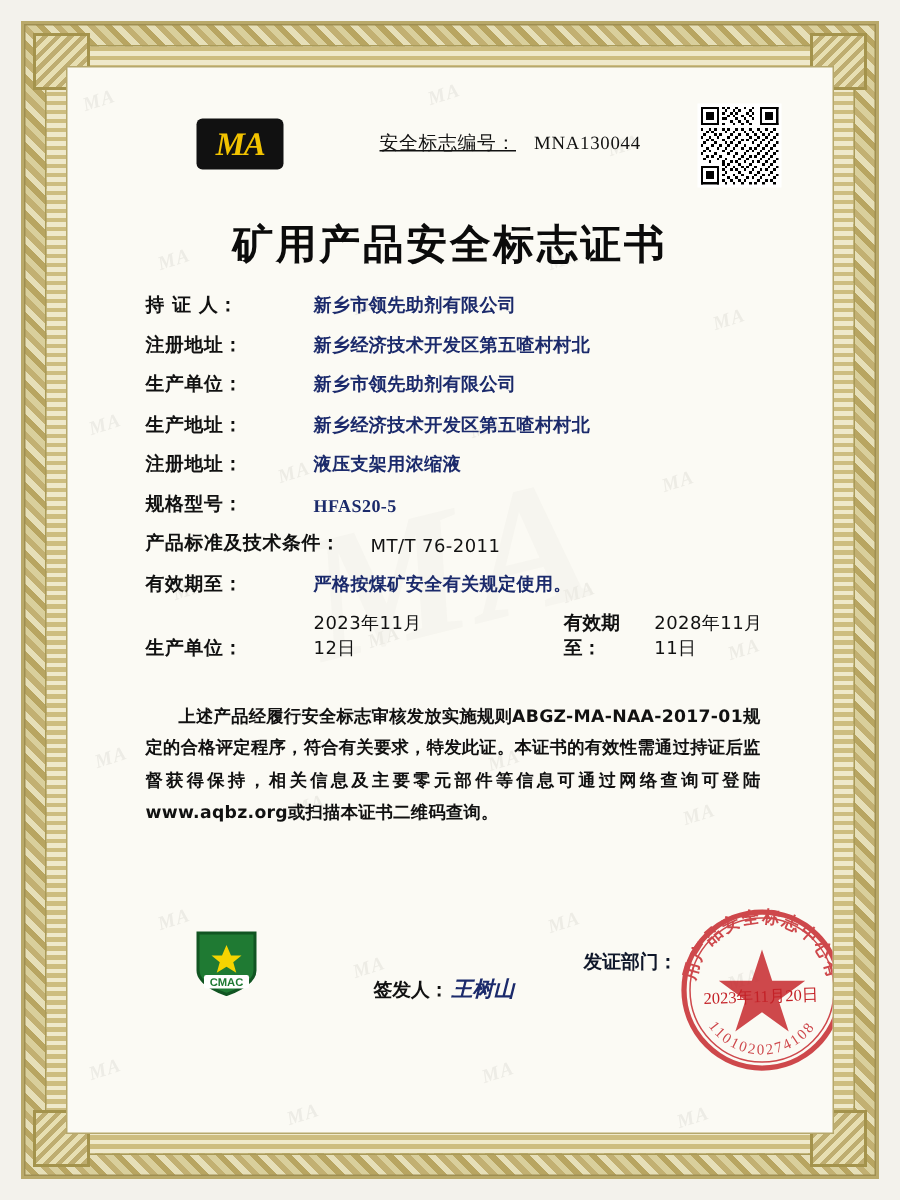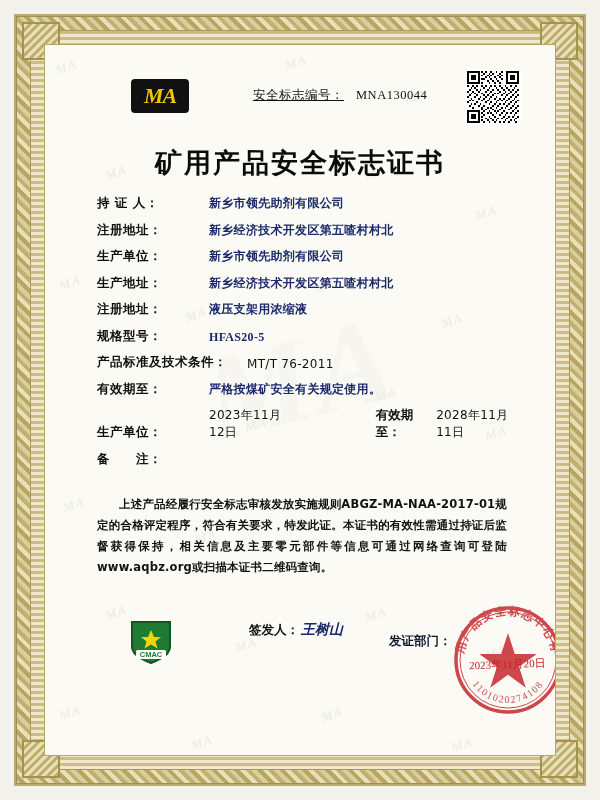--- a/index.html
+++ b/index.html
@@ -253,21 +253,21 @@
   .cmac {
     position: absolute;
     left: 59px;
     top: 8px;
     width: 42px;
     height: 46px;
   }
   .signer {
     position: absolute;
     left: 178px;
-    top: 10px;
+    top: 40px;
     font-family: "DejaVu Sans", sans-serif;
     font-weight: bold;
     font-size: 12.5px;
     color: #111;
     white-space: nowrap;
   }
   .signer .sig {
     font-family: "Liberation Serif", serif;
     font-style: italic;
     font-weight: bold;
@@ -631,24 +631,20 @@
         </div>
 
         <div class="row">
           <div class="label">生产单位：</div>
           <div class="value plain">2023年11月12日</div>
           <div class="sep"></div>
           <div class="label2">有效期至：</div>
           <div class="value plain">2028年11月11日</div>
         </div>
 
-        <div class="row">
-          <div class="label">备　　注：</div>
-          <div class="value plain"></div>
-        </div>
 
       </div>
 
       <div class="statement">
         <span class="indent"></span><span>上述产品经履行安全标志审核发放实施规则ABGZ-MA-NAA-2017-01规定的合格评定程序，符合有关要求，特发此证。本证书的有效性需通过持证后监督获得保持，相关信息及主要零元部件等信息可通过网络查询可登陆www.aqbz.org或扫描本证书二维码查询。</span>
       </div>
 
       <div class="footer">
 
         <div class="cmac">

